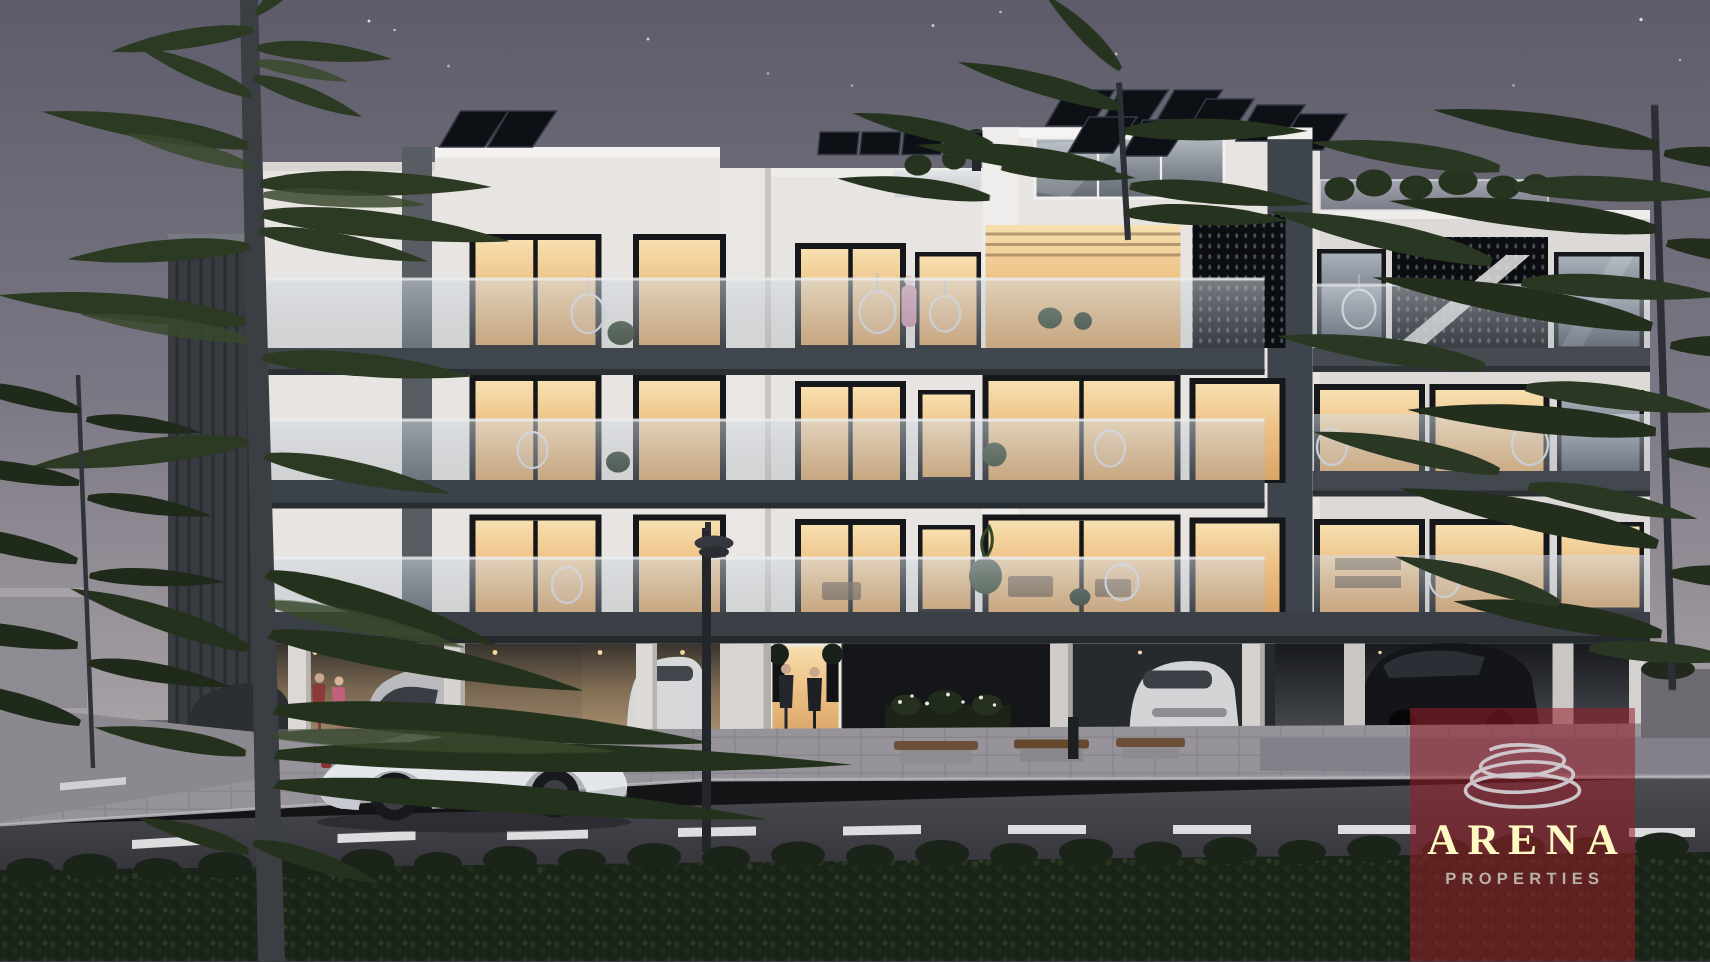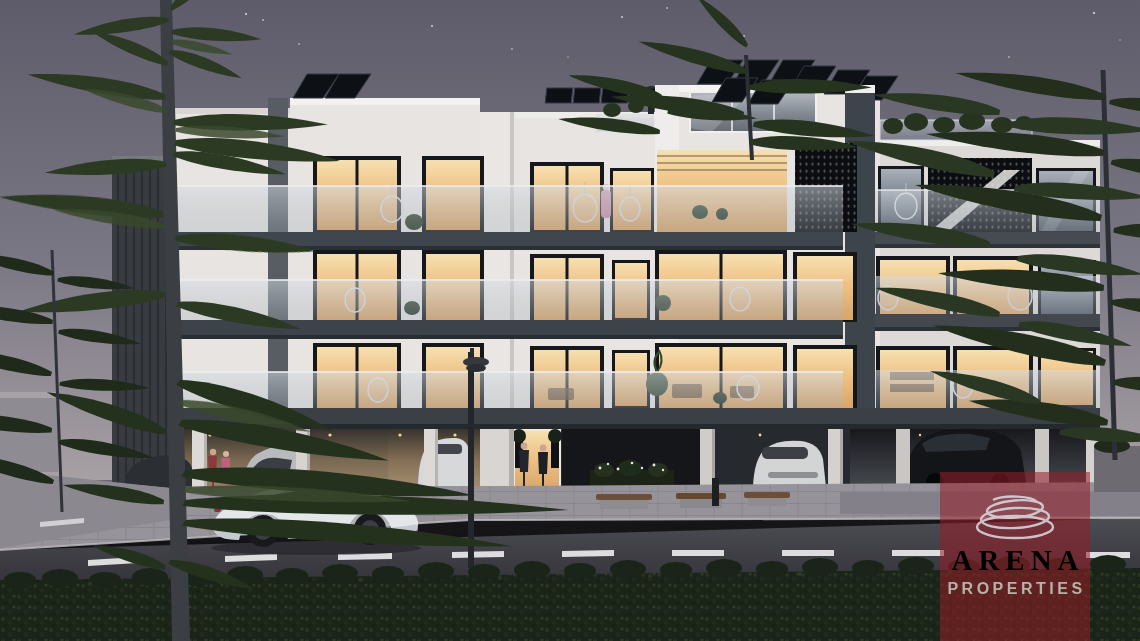--- a/index.html
+++ b/index.html
@@ -7,26 +7,26 @@
   .stage svg{position:absolute;left:0;top:0;display:block;}
   .watermark{
     position:absolute;left:940px;top:472px;width:150px;height:169px;
     background:rgba(152,30,40,0.55);
     display:flex;flex-direction:column;align-items:center;
     box-sizing:border-box;padding-top:12px;
   }
   .watermark .swirl{position:static;width:96px;height:58px;}
   .brand{
     font-family:"Liberation Serif",serif;font-weight:bold;
-    color:#000000;font-size:29px;line-height:1;letter-spacing:6px;
+    color:#fef9c3;font-size:29px;line-height:1;letter-spacing:6px;
     margin-top:4px;margin-right:-6px;text-align:center;
   }
   .brand-sub{
     font-family:"Liberation Sans",sans-serif;
-    color:#b7b2a6;font-size:16px;letter-spacing:3.5px;
+    color:#b7b2a6;font-size:11px;letter-spacing:3.5px;
     margin-top:5px;margin-right:-3px;text-align:center;font-weight:bold;
   }
 </style>
 </head>
 <body>
 
 <div class="stage">
 <svg width="1140" height="641" viewBox="0 0 1140 641">
   <defs>
     <linearGradient id="sky" x1="0" y1="0" x2="0" y2="1">

